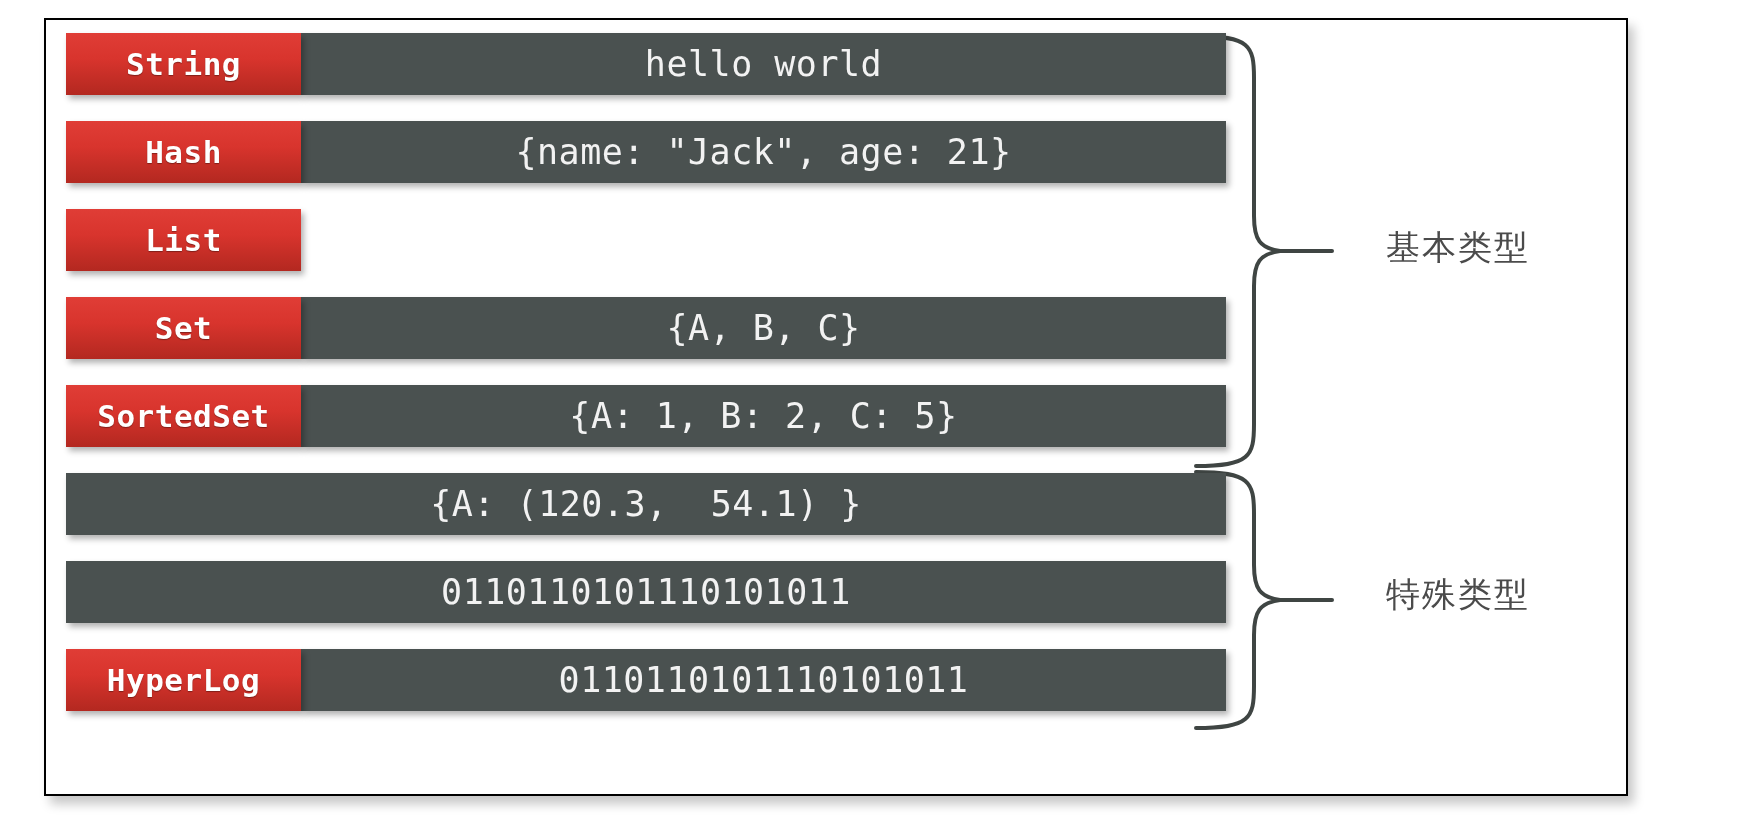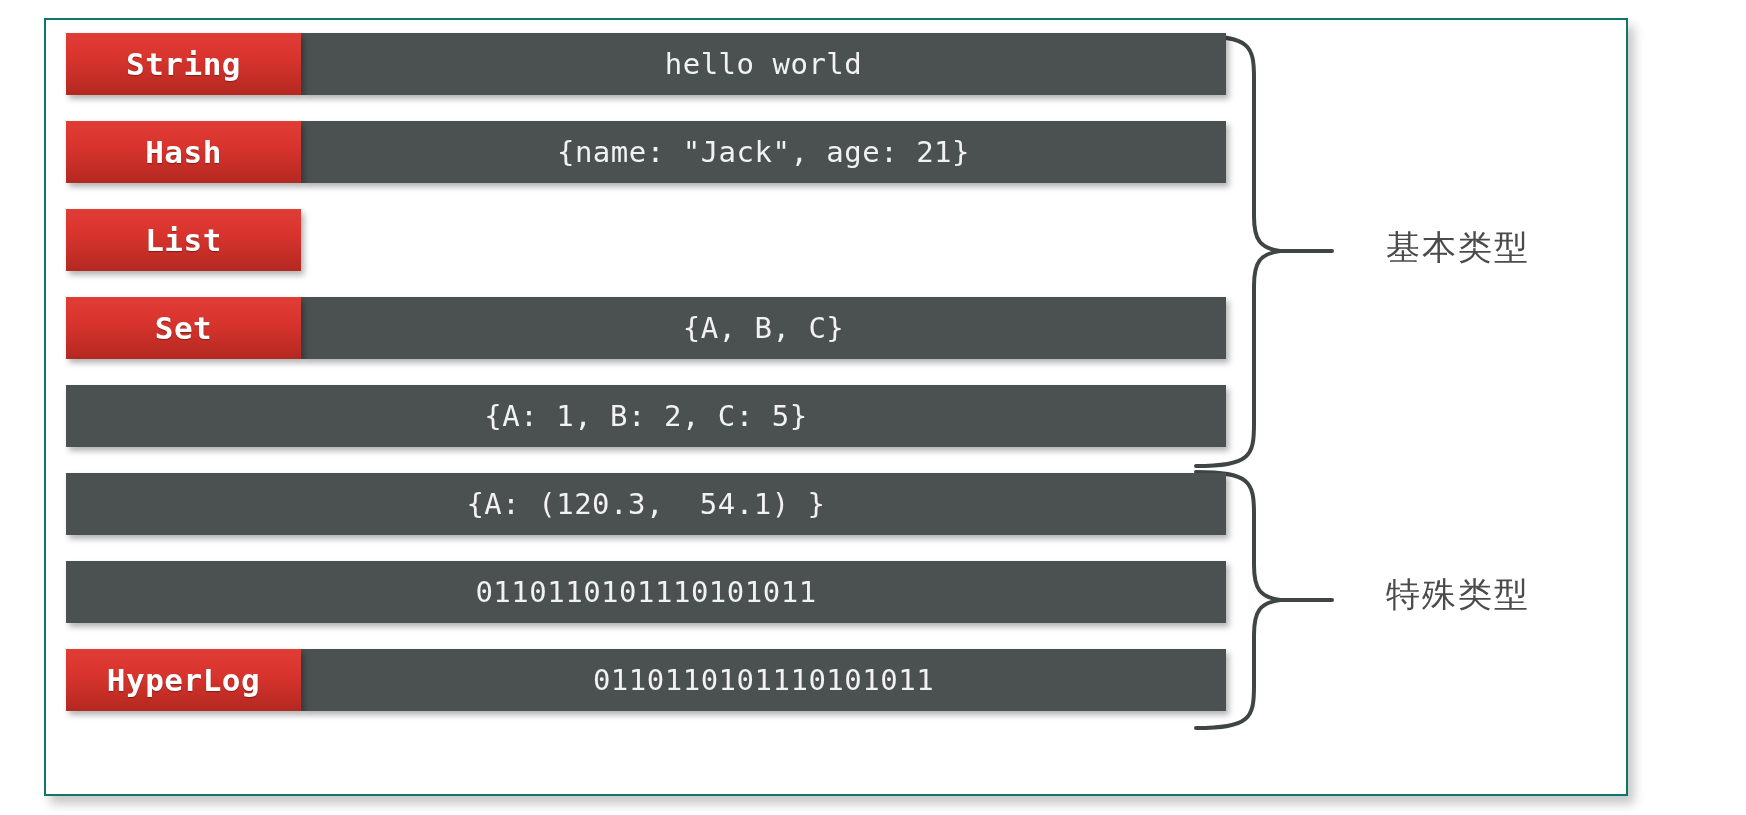--- a/index.html
+++ b/index.html
@@ -22,21 +22,21 @@
   }
 
   
   #card {
     position: absolute;
     left: 44px;
     top: 18px;
     width: 1584px;
     height: 778px;
     background: #ffffff;
-    border: 2px solid #0f766e;
+    border: 2px solid #000000;
     box-shadow: 6px 8px 10px rgba(0,0,0,0.22);
     box-sizing: border-box;
   }
 
   
   #rows {
     position: absolute;
     left: 20px;
     top: 13px;
     width: 1160px;
@@ -69,21 +69,21 @@
   }
 
   .row-value {
     flex: 1 1 auto;
     background: #4a5150;
     color: #f2f2f2;
     display: flex;
     align-items: center;
     justify-content: center;
     font-family: "DejaVu Sans Mono", monospace;
-    font-size: 29px;
+    font-size: 35px;
     letter-spacing: 0.5px;
     box-shadow: 3px 4px 6px rgba(0,0,0,0.30);
     position: relative;
     z-index: 1;
     white-space: pre;
   }
 
   
   #braces {
     position: absolute;
@@ -129,20 +129,21 @@
       <div class="row">
         <div class="row-label">List</div>
       </div>
 
       <div class="row">
         <div class="row-label">Set</div>
         <div class="row-value">{A, B, C}</div>
       </div>
 
       <div class="row">
+        <div class="row-label">SortedSet</div>
         <div class="row-value">{A: 1, B: 2, C: 5}</div>
       </div>
 
       <div class="row">
         <div class="row-value">{A: (120.3,  54.1) }</div>
       </div>
 
       <div class="row">
         <div class="row-value">0110110101110101011</div>
       </div>

